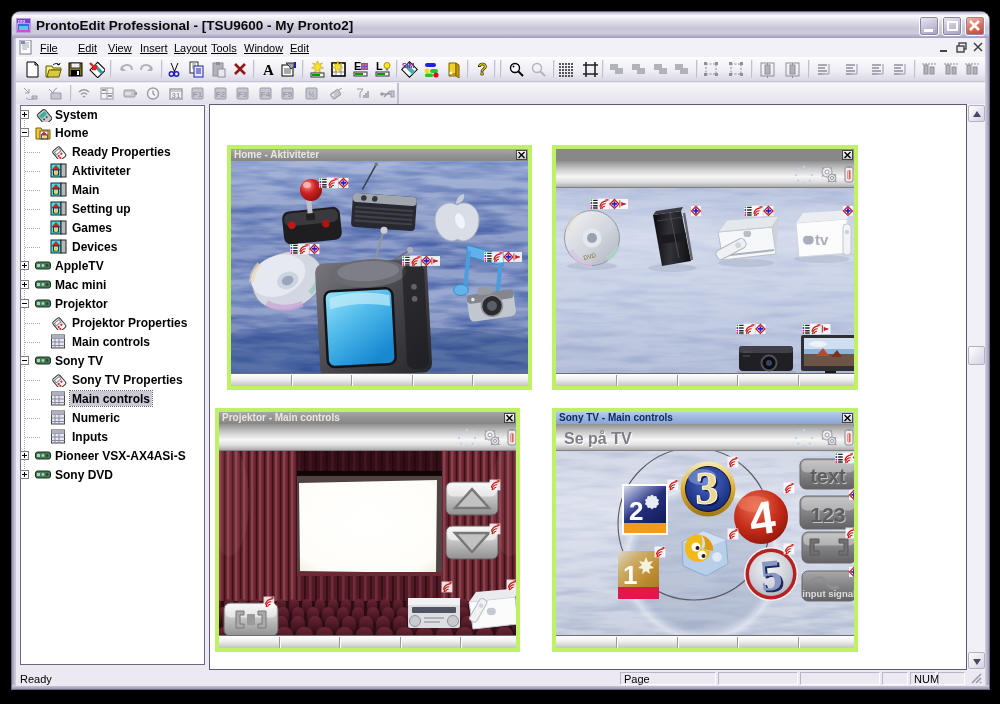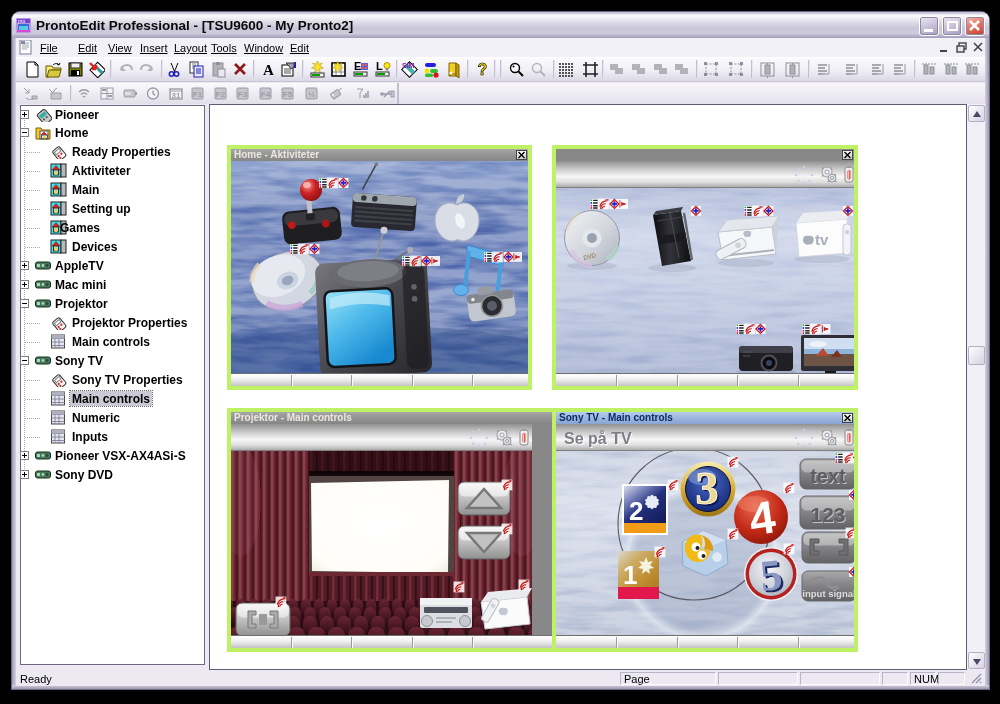--- a/index.html
+++ b/index.html
@@ -435,21 +435,21 @@
   <div class="abs" style="left:24px;top:115px;width:1px;height:360px;border-left:1px dotted #aaa"></div>
   <div class="pm plus abs" style="left:20px;top:110px"></div>
   <svg class="tic abs" style="left:35px;top:106.5px" width="17" height="15" viewBox="0 0 17 15">
       <g transform="rotate(-40 8 8)">
         <rect x="3" y="4" width="10" height="13" rx="2" fill="#c8c8c8" stroke="#333"></rect>
         <rect x="4.5" y="6" width="7" height="4" fill="#30b0a0"></rect>
         <circle cx="6" cy="12" r="1" fill="#444"></circle>
         <circle cx="9.5" cy="12" r="1" fill="#444"></circle>
       </g>
     </svg>
-  <div class="ti abs" style="left:55px;top:108px">Pioneer</div>
+  <div class="ti abs" style="left:55px;top:108px">System</div>
   <div class="pm abs" style="left:20px;top:128px"></div>
   <svg class="tic abs" style="left:35px;top:125.44999999999999px" width="17" height="15" viewBox="0 0 17 15">
       <path d="M1 3h5l1 2h8v9H1z" fill="#f0c830" stroke="#806000"></path>
       <rect x="5" y="6" width="8" height="8" fill="#fff" stroke="#555"></rect>
       <path d="M5.5 10l3.5-3.5L12.5 10z" fill="#e02020"></path>
       <rect x="6.5" y="10" width="6" height="3.5" fill="#e8e8e8" stroke="#555"></rect>
       <rect x="8.5" y="11" width="2" height="2.5" fill="#f0d020"></rect>
     </svg>
   <div class="ti abs" style="left:55px;top:126px">Home</div>
   <div class="abs" style="left:25px;top:152px;width:15px;height:1px;border-top:1px dotted #aaa"></div>
@@ -491,21 +491,21 @@
     </svg>
   <div class="ti abs" style="left:72px;top:202px">Setting up</div>
   <div class="abs" style="left:25px;top:228px;width:15px;height:1px;border-top:1px dotted #aaa"></div>
   <svg class="tic abs" style="left:50px;top:220.2px" width="17" height="15" viewBox="0 0 17 15">
       <rect x="1" y="1" width="10" height="13" fill="#40e0e8" stroke="#222"></rect>
       <rect x="11" y="1" width="5" height="13" fill="#b8b8c0" stroke="#222"></rect>
       <path d="M2 7l4-4.5L10 7z" fill="#e02020" stroke="#801010" stroke-width="0.5"></path>
       <rect x="3.5" y="7" width="5" height="5" fill="#d0d0d0" stroke="#333"></rect>
       <rect x="5" y="8.5" width="2" height="3.5" fill="#f0d020"></rect>
     </svg>
-  <div class="ti abs" style="left:60px;top:221px">Games</div>
+  <div class="ti abs" style="left:72px;top:221px">Games</div>
   <div class="abs" style="left:25px;top:247px;width:15px;height:1px;border-top:1px dotted #aaa"></div>
   <svg class="tic abs" style="left:50px;top:239.15px" width="17" height="15" viewBox="0 0 17 15">
       <rect x="1" y="1" width="10" height="13" fill="#40e0e8" stroke="#222"></rect>
       <rect x="11" y="1" width="5" height="13" fill="#b8b8c0" stroke="#222"></rect>
       <path d="M2 7l4-4.5L10 7z" fill="#e02020" stroke="#801010" stroke-width="0.5"></path>
       <rect x="3.5" y="7" width="5" height="5" fill="#d0d0d0" stroke="#333"></rect>
       <rect x="5" y="8.5" width="2" height="3.5" fill="#f0d020"></rect>
     </svg>
   <div class="ti abs" style="left:72px;top:240px">Devices</div>
   <div class="pm plus abs" style="left:20px;top:261px"></div>
@@ -1038,21 +1038,21 @@
     <rect y="26" width="302" height="1" fill="#808080"></rect>
 </svg>
       </div>
   <div class="cwbot">
         <i style="left:60px"></i>
         <i style="left:121px"></i>
         <i style="left:181px"></i>
         <i style="left:242px"></i>
       </div>
 </div>
-<div class="cw abs" style="left:227px;top:408px;width:341px;height:244px">
+<div class="cw abs" style="left:215px;top:408px;width:305px;height:244px">
   <div class="cwt cwt-i">Projektor - Main controls</div>
   <div class="cwx"><svg width="9" height="8" viewBox="0 0 9 8">
           <path d="M1.5 1 L7.5 7 M7.5 1 L1.5 7" stroke="#000" stroke-width="1.4"></path>
         </svg></div>
   <div class="cwbody">
         <svg width="301" height="215" style="position:absolute;left:0;top:0">
 <defs>
 <linearGradient id="strp" x1="0" y1="0" x2="0" y2="1">
 <stop offset="0" stop-color="#909090"></stop>
               <stop offset="0.3" stop-color="#cacaca"></stop>

